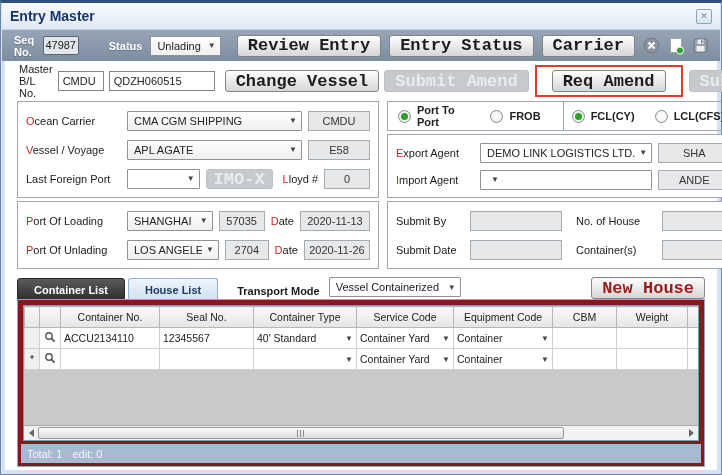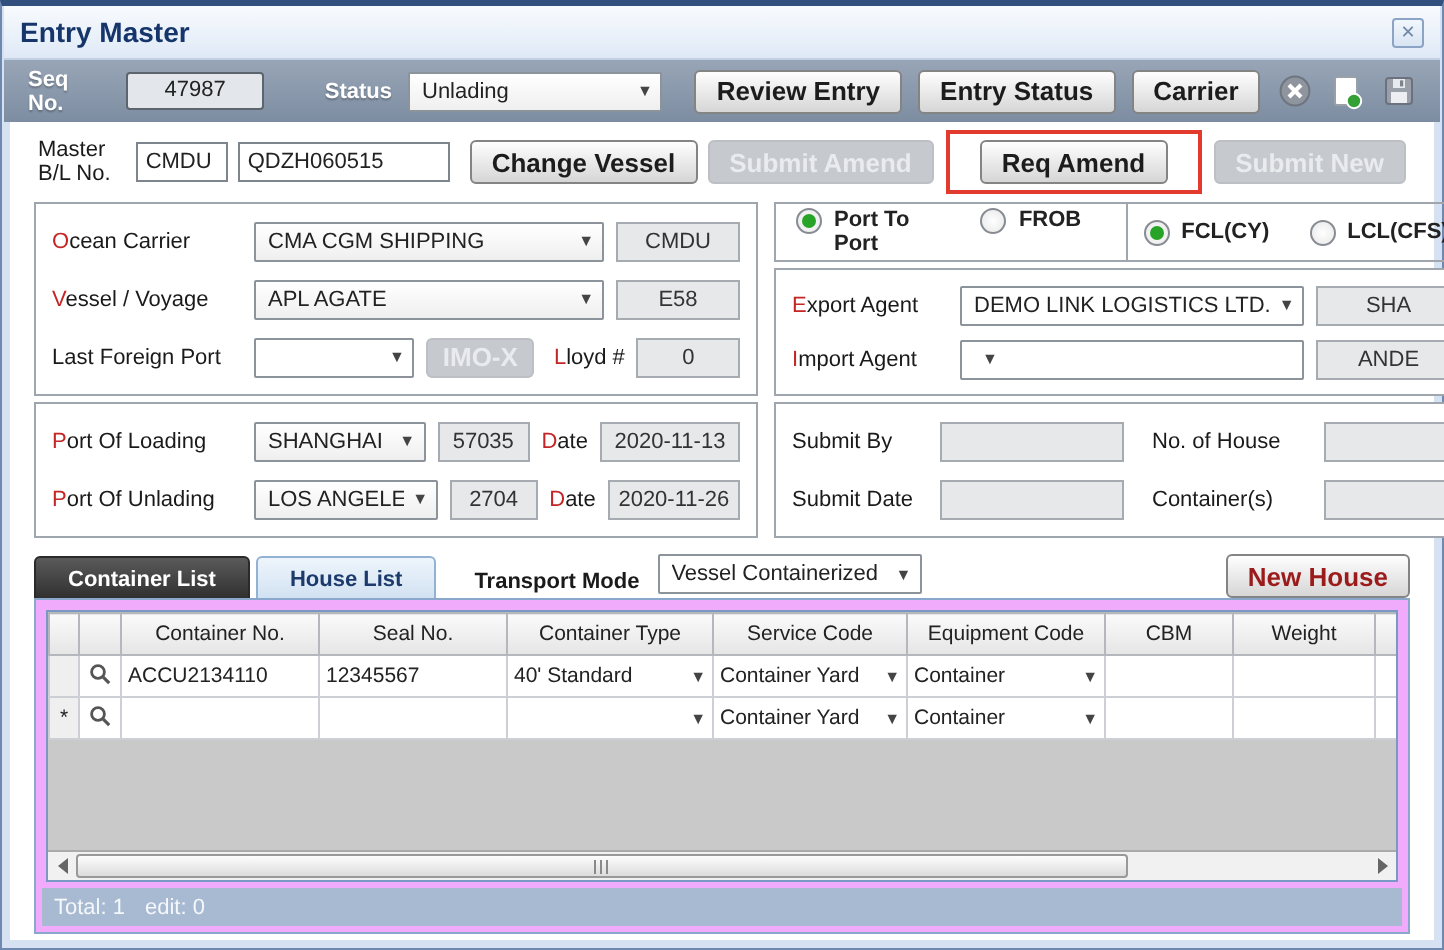--- a/index.html
+++ b/index.html
@@ -23,21 +23,21 @@
     background:linear-gradient(#98a5b7,#7d8da1); display:flex; align-items:center;
     padding:0 12px; gap:8px; }
   .tb-label { color:#fff; font-weight:bold; font-size:11px; text-shadow:0 1px 1px rgba(0,0,0,.25); }
   .tb-field { width:70px; height:19px; background:#e3e6ea; border:1px solid #5c646e;
     text-align:center; line-height:17px; color:#222; border-radius:2px; }
   .combo { height:20px; background:linear-gradient(#ffffff,#efefef); border:1px solid #8d939b;
     display:flex; align-items:center; padding:0 4px 0 6px; border-radius:1px; color:#222; }
   .combo .val { flex:1; white-space:nowrap; overflow:hidden; }
   .dd-arrow { font-size:8px; color:#444; margin-left:4px; flex:none; }
   .spacer { flex:1; }
-  .btn { height:22px; padding:0 10px; font-family:Liberation Sans, sans-serif; font-size:13px;
+  .btn { height:22px; padding:0 10px; font-family:Liberation Mono, monospace; font-size:17px;
     font-weight:bold; color:#1c1c1c; background:linear-gradient(#fefefe,#d6d6d6);
     border:1px solid #848484; border-radius:3px; white-space:nowrap; }
   .btn.disabled { background:#c6c9cd; color:#e9ebee; border:1px solid #bcbfc3; }
   .icon-btn { width:18px; height:18px; display:flex; align-items:center; justify-content:center; }
 
   
   .content { position:absolute; left:4px; right:4px; top:58px; bottom:4px; background:#fff; }
 
   .master-row { display:flex; align-items:center; height:40px; padding:0 14px; gap:5px; }
   .m-label { width:92px; }
@@ -49,40 +49,40 @@
 
   .panels { display:grid; grid-template-columns:362px 1fr; gap:3px 8px; padding:0 12px; }
   .gbox { border:1px solid #a0a6ad; background:#fff; padding:4px 8px; }
   .frow { display:flex; align-items:center; height:29px; gap:6px; }
   .flabel { display:inline-block; flex:none; }
   .req::first-letter { color:#c42525; }
   .w95 { width:95px; } .w78 { width:78px; } .w68 { width:68px; } .w80 { width:80px; }
 
   .right-top { display:flex; flex-direction:column; gap:3px; }
   .radio-box { border:1px solid #a0a6ad; height:30px; display:flex; align-items:center; padding:0 10px; }
-  .radio-box .half { display:flex; gap:6px; flex:1; }
+  .radio-box .half { display:flex; align-items:center; gap:6px; flex:1; }
   .vdiv { width:1px; height:28px; background:#a0a6ad; margin:0 8px; }
   .radio { width:13px; height:13px; border-radius:50%; border:1px solid #878c93;
     background:radial-gradient(#ffffff,#e7e7e7); display:inline-flex; align-items:center;
     justify-content:center; flex:none; }
   .radio.checked::after { content:""; width:7px; height:7px; border-radius:50%; background:#27a327; }
   .rlbl { margin-right:14px; font-weight:bold; font-size:11px; color:#222; }
 
   
   .tabs-row { display:flex; align-items:flex-end; height:28px; margin-top:4px; padding:0 12px; gap:3px; }
   .tab { height:23px; padding:0 16px; display:flex; align-items:center; border-radius:3px 3px 0 0;
     font-weight:bold; }
   .tab.active { background:linear-gradient(#5a5a5a,#2e2e2e); color:#fff; border:1px solid #2a2a2a; }
   .tab.inactive { background:linear-gradient(#eef5fc,#cfe0f1); color:#1c3a6b; border:1px solid #92b2d4; border-bottom:none; }
   .tm-label { font-weight:bold; margin:0 6px 4px 16px; }
   .nh-btn { margin-left:auto; margin-bottom:2px; color:#9b1a1a; }
 
   
   .table-panel { position:absolute; left:12px; right:12px; top:238px; bottom:3px;
-    background:#f0abfc; border:1px solid #8aa7cc; display:flex; flex-direction:column; }
+    background:#7f1d1d; border:1px solid #8aa7cc; display:flex; flex-direction:column; }
   .grid-wrap { flex:1; margin:5px 5px 0 5px; border:1px solid #7a99c2; background:#c9c9c9;
     display:flex; flex-direction:column; overflow:hidden; }
   table.grid { border-collapse:collapse; table-layout:fixed; width:703px; font-size:10.5px; flex:none; }
   .grid th { height:21px; background:linear-gradient(#fafafa,#e5e5e5); border:1px solid #b4b8bc;
     font-weight:normal; color:#222; overflow:hidden; white-space:nowrap; }
   .grid td { height:21px; background:#fff; border:1px solid #ccd0d4; padding:0 3px;
     overflow:hidden; white-space:nowrap; color:#222; }
   .grid td.rowmark { background:#efefef; text-align:center; }
   .grid td.iconcell { text-align:center; padding:0; }
   .cellcombo { display:flex; align-items:center; }

